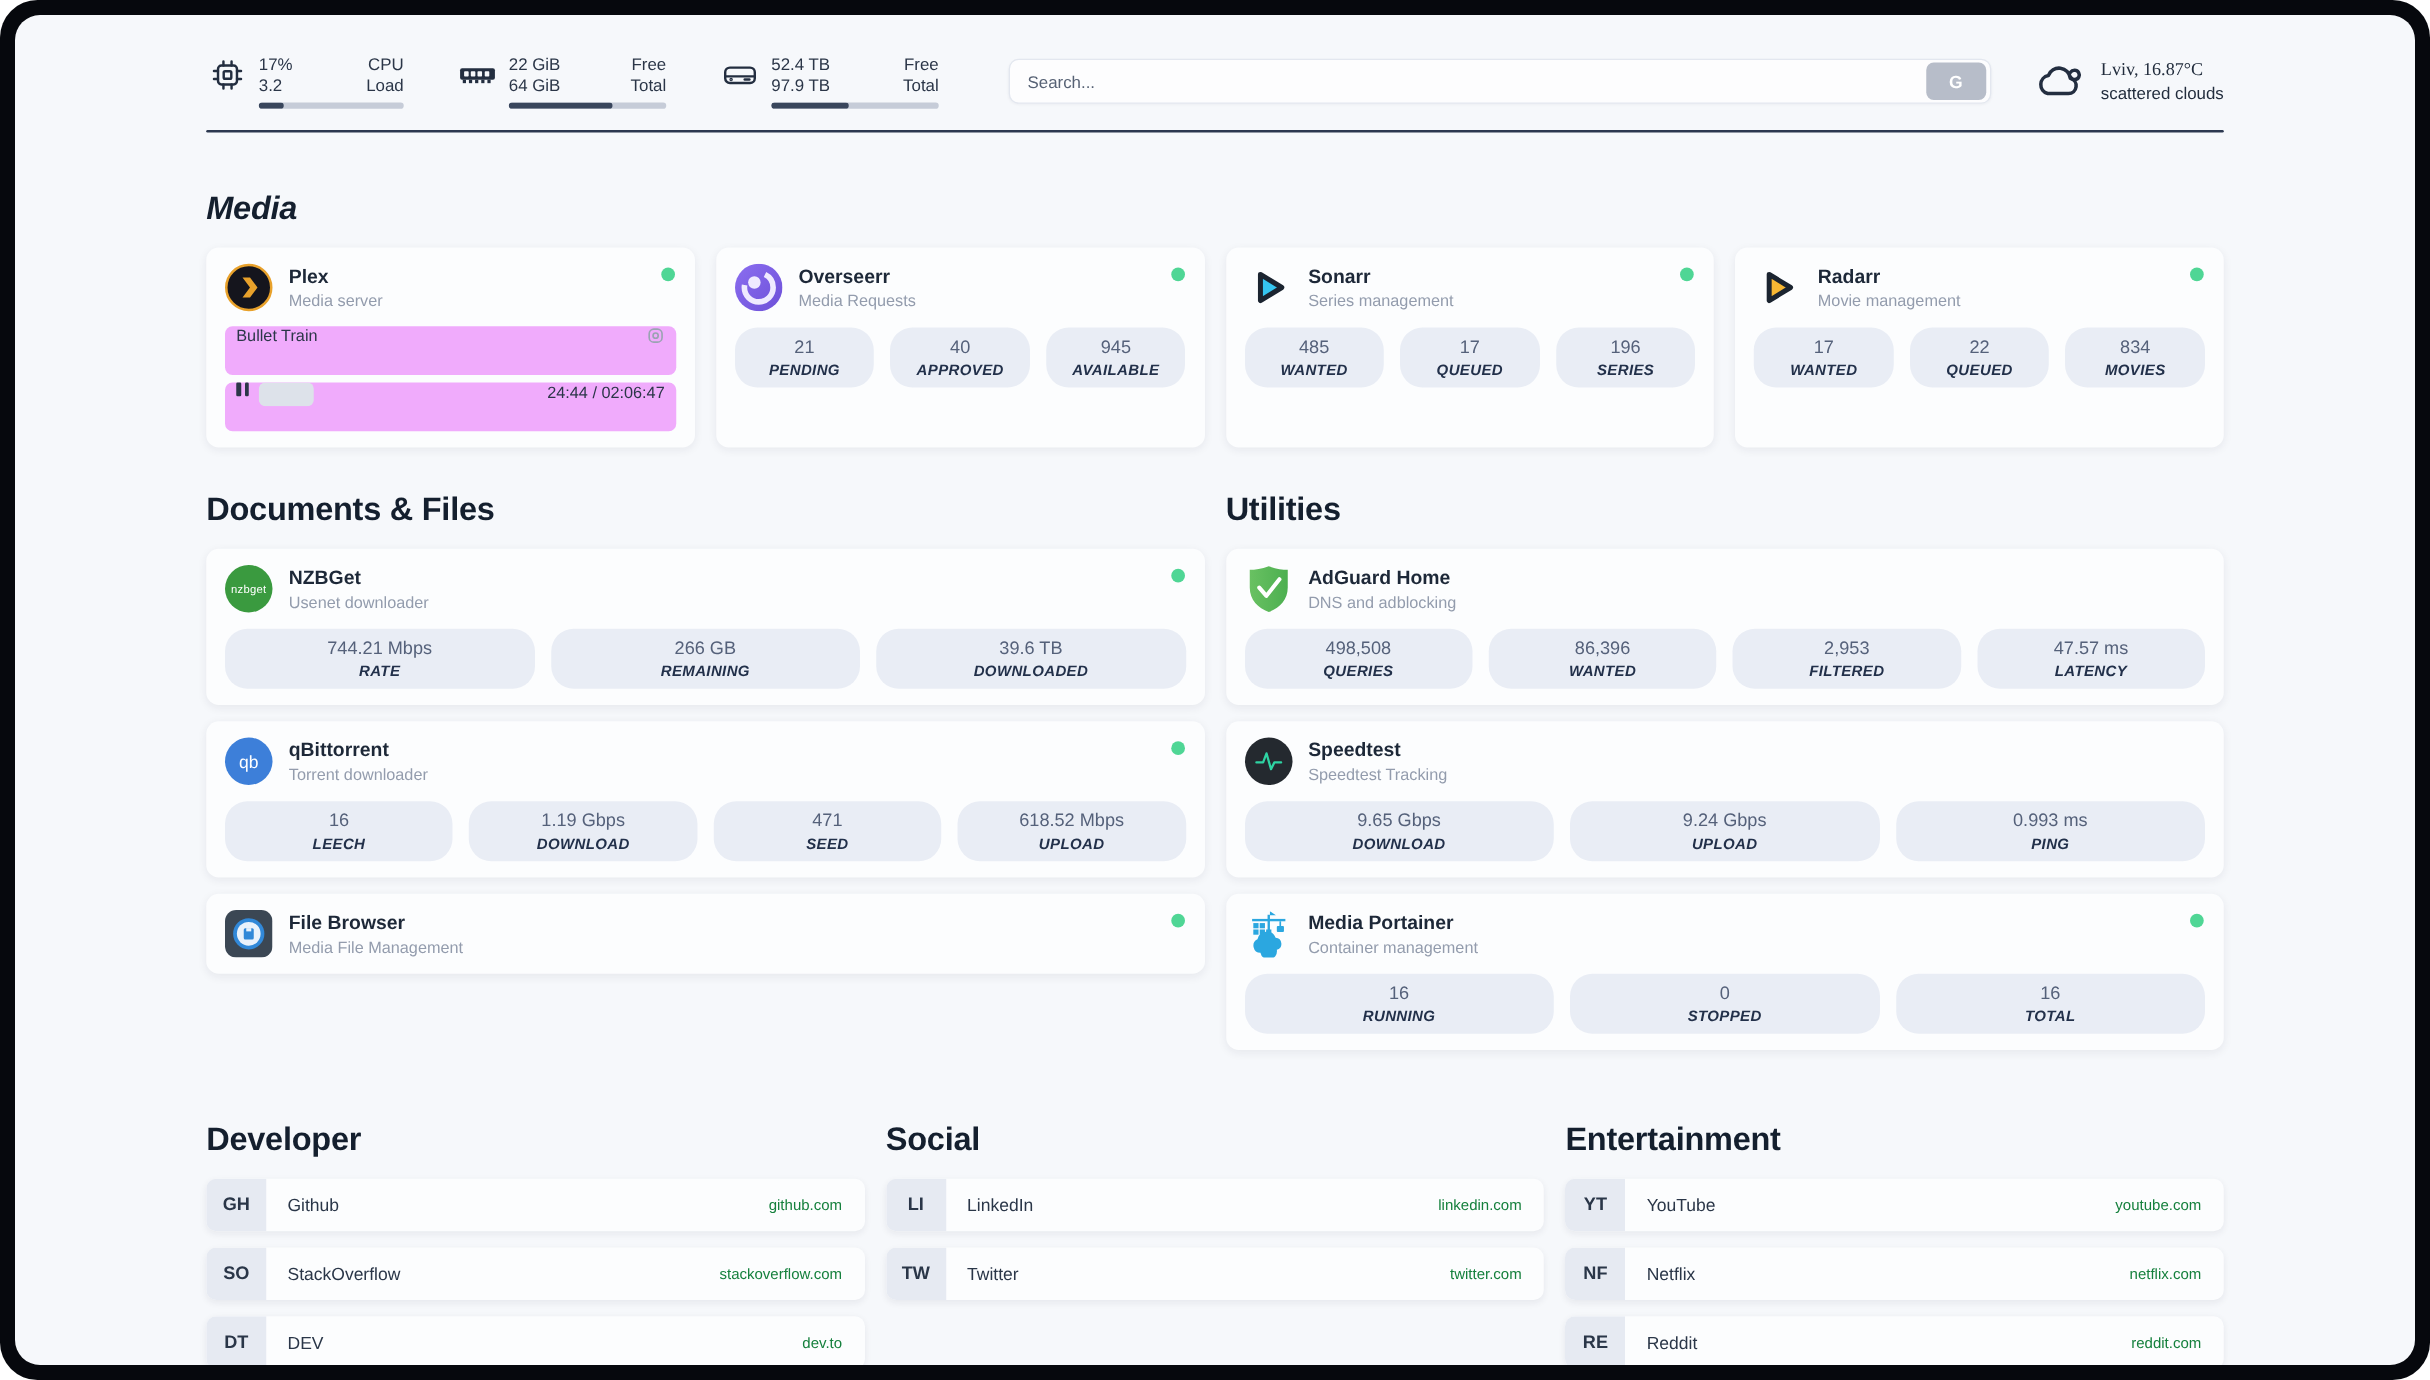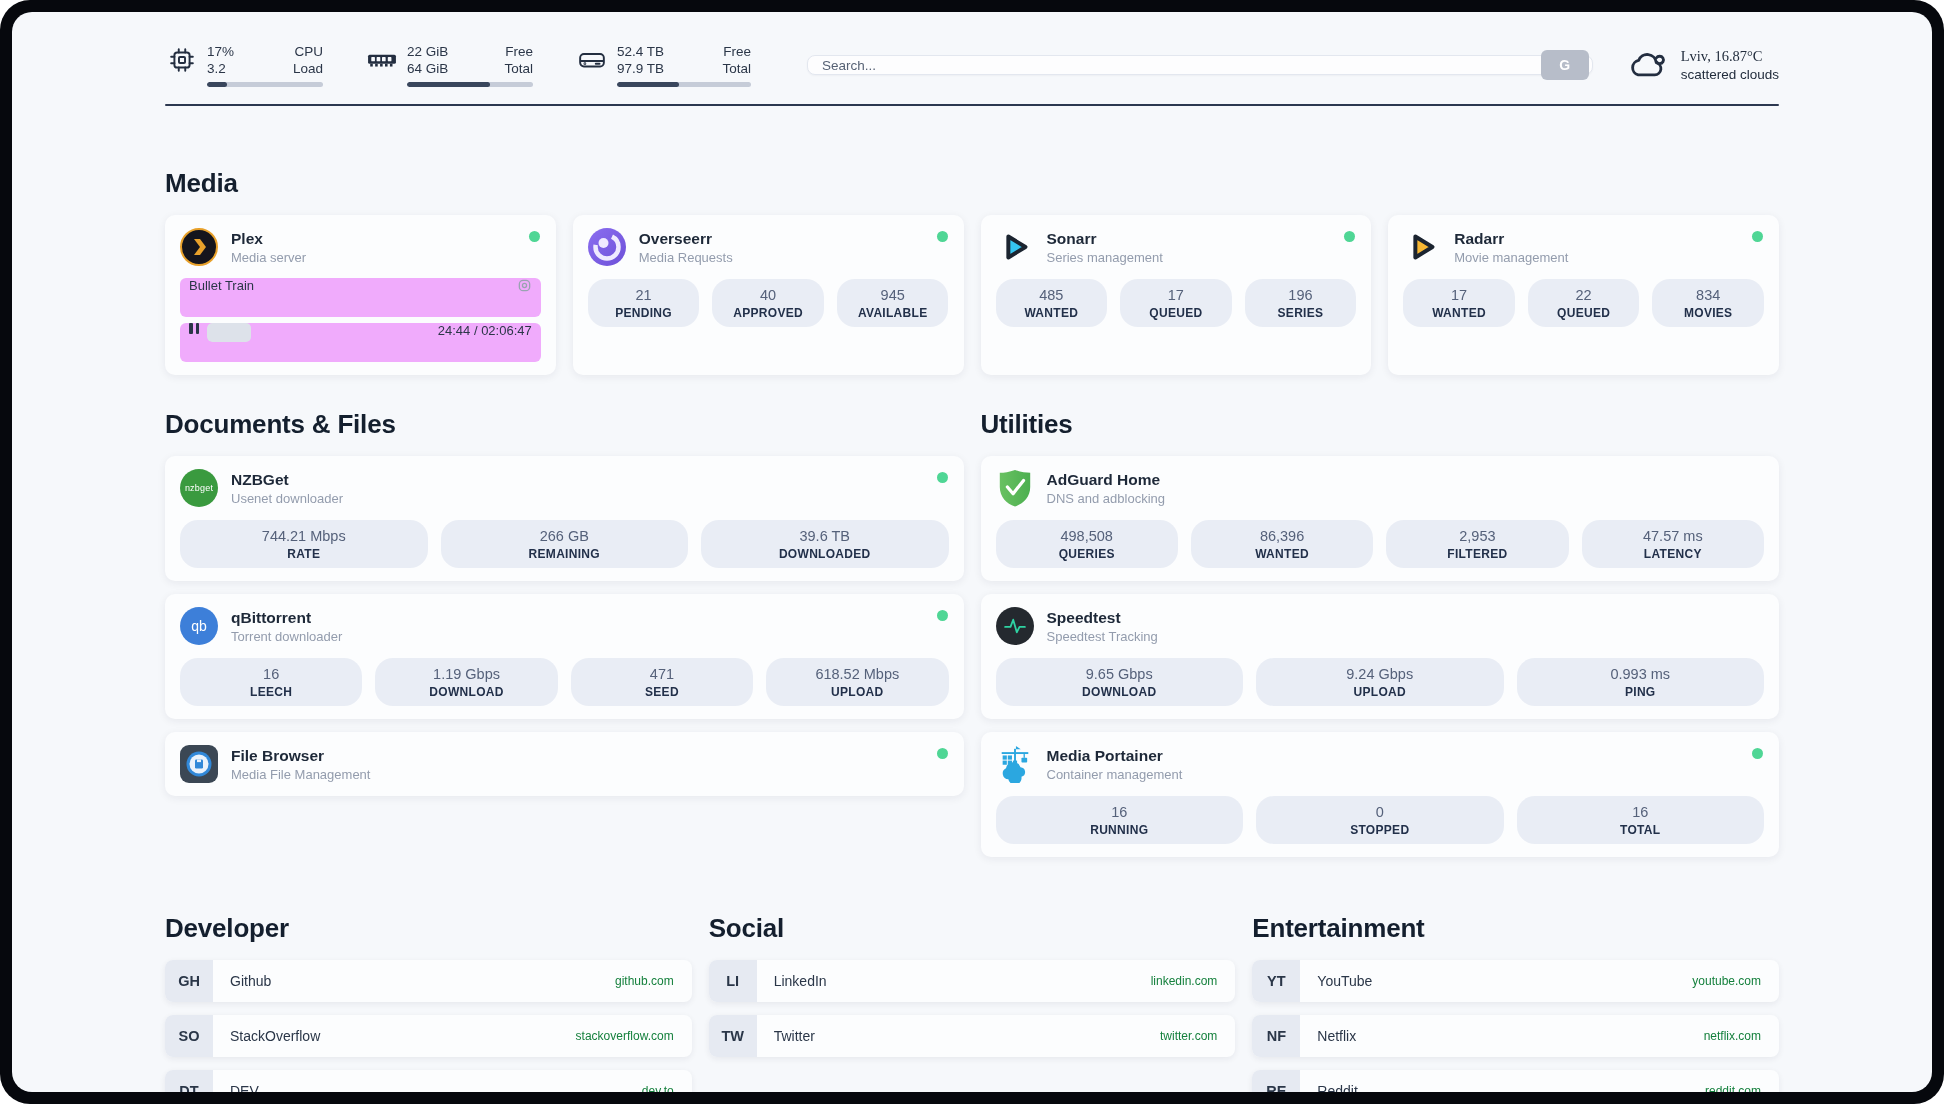--- a/index.html
+++ b/index.html
@@ -13,49 +13,49 @@
   .sys { display:flex; flex-direction:column; margin-right:42px; }
   .sys-top { display:flex; align-items:center; }
   .sys-icon { width:34px; display:flex; justify-content:center; color:#232e40; }
   .sys-cols { display:flex; justify-content:space-between; flex:1; margin-left:8px; }
   .sys-col { font-size:13.5px; line-height:17px; color:#2b3648; }
   .sys-col.right { text-align:right; margin-left:26px; }
   .sys-bar { height:5px; background:#c6ccd8; border-radius:3px; margin:5px 0 0 42px; overflow:hidden; }
   .sys-bar > div { height:100%; background:#39465c; border-radius:3px; }
   .sys.cpu { width:158px; } .sys.ram { width:168px; } .sys.disk { width:176px; }
 
-  .search-wrap { flex:1; display:flex; align-items:center; background:#fdfdfe; border:1px solid #e3e7ef; border-radius:8px; height:20px; margin:0 6px 0 14px; box-shadow:0 1px 2px rgba(25,35,60,.04); }
+  .search-wrap { flex:1; display:flex; align-items:center; background:#fdfdfe; border:1px solid #e3e7ef; border-radius:8px; height:36px; margin:0 6px 0 14px; box-shadow:0 1px 2px rgba(25,35,60,.04); }
   .search-wrap input { flex:1; border:none; outline:none; background:transparent; font-size:13.5px; color:#2b3648; padding:0 14px; font-family:inherit; }
   .search-wrap input::placeholder { color:#39465c; opacity:.85; }
   .search-btn { width:48px; height:30px; margin-right:3px; border:none; border-radius:6px; background:#b7bdc9; color:#fff; font-size:14px; font-weight:bold; cursor:pointer; font-family:inherit; }
 
   .weather { display:flex; align-items:center; margin-left:28px; }
   .weather-icon { color:#232e40; margin-right:12px; display:flex; }
   .weather-l1 { font-size:14.5px; color:#222d3d; line-height:19px;font-family:Liberation Serif, serif; }
   .weather-l2 { font-size:13.5px; color:#222d3d; line-height:18px; }
 
   .divider { height:2px; background:#2c3850; margin-top:16px; border-radius:1px; }
 
   
   .section-title { font-size:26px; font-weight:700; color:#141f2e; letter-spacing:-.2px; }
-  .media-title { margin-top:62px; }
+  .media-title { margin-top:45px;font-style:italic; }
   .media-grid { display:grid; grid-template-columns:repeat(4,1fr); gap:17px; margin-top:16px; }
 
   .card { background:#fcfdfe; border-radius:10px; box-shadow:0 2px 8px rgba(25,35,60,.07); padding:13px 15px; position:relative; cursor:pointer; }
   .app-head { display:flex; align-items:center; }
   .app-icon { width:38px; height:38px; flex:0 0 38px; display:flex; align-items:center; justify-content:center; }
   .app-meta { margin-left:13px; }
   .app-name { font-size:15.5px; font-weight:700; color:#1d2838; line-height:20px; }
   .app-sub { font-size:13px; color:#939cad; line-height:17px; }
   .dot { position:absolute; top:16px; right:16px; width:11px; height:11px; border-radius:50%; background:#4fd695; }
 
   .stats-row { display:flex; gap:13px; margin-top:13px; }
   .stat { flex:1; background:#e9edf5; border-radius:18px; text-align:center; padding:7px 4px 6px; }
   .stat-value { font-size:14.5px; color:#55617a; line-height:19px; }
-  .stat-label { font-size:12px; font-weight:700; color:#22304a; letter-spacing:.3px; line-height:16px; }
+  .stat-label { font-size:12px; font-weight:700; color:#22304a; letter-spacing:.3px; line-height:16px;font-style:italic; }
 
   
   .player { margin-top:12px; }
   .player-row { background:#f0abfc; border-radius:6px; height:39px; display:flex; align-items:flex-start; padding:0 9px; }
   .player-row + .player-row { margin-top:6px; }
   .player-title { font-size:13px; color:#2b3648; flex:1; }
   .target-icon { color:#9aa3b2; display:flex; }
   .pause-icon { display:flex; gap:3px; margin-right:8px; cursor:pointer; }
   .pause-icon i { width:3.5px; height:11px; background:#2b3648; border-radius:1px; display:block; }
   .player-track { flex:1; height:19px; border-radius:5px; position:relative; overflow:hidden; }

